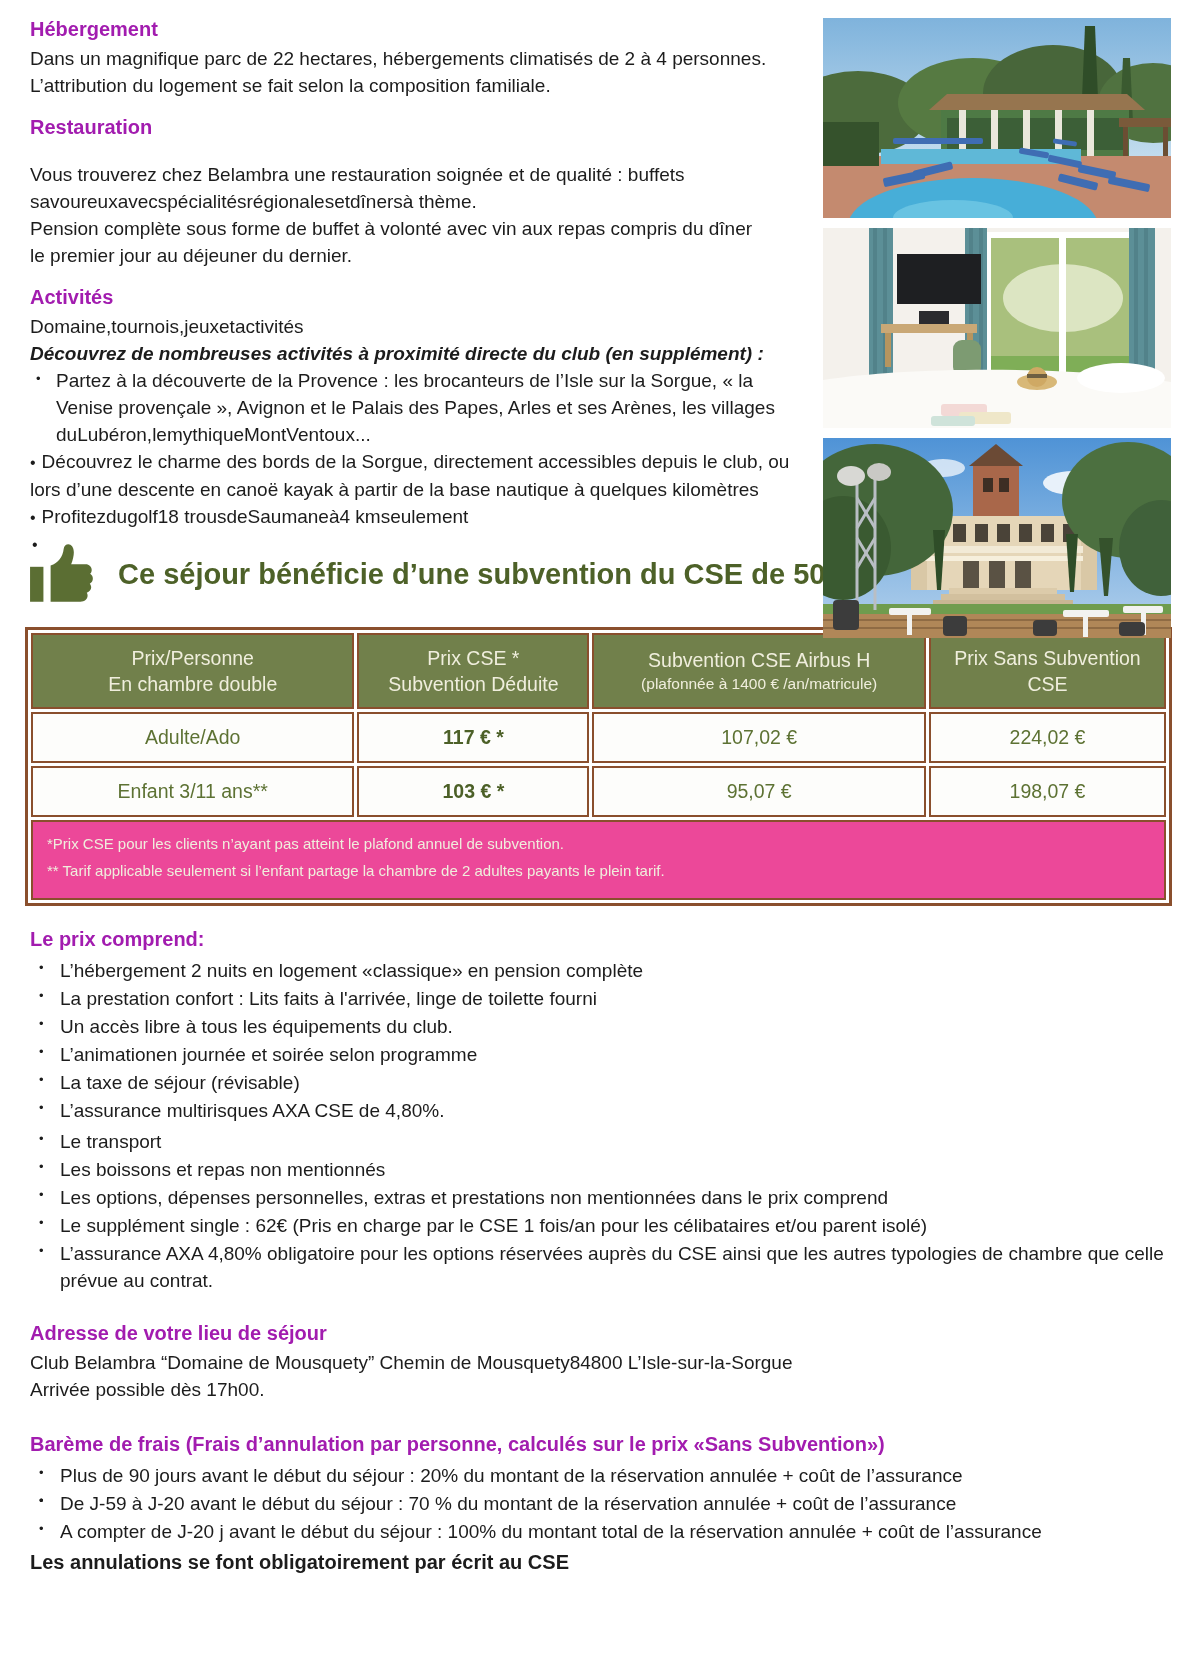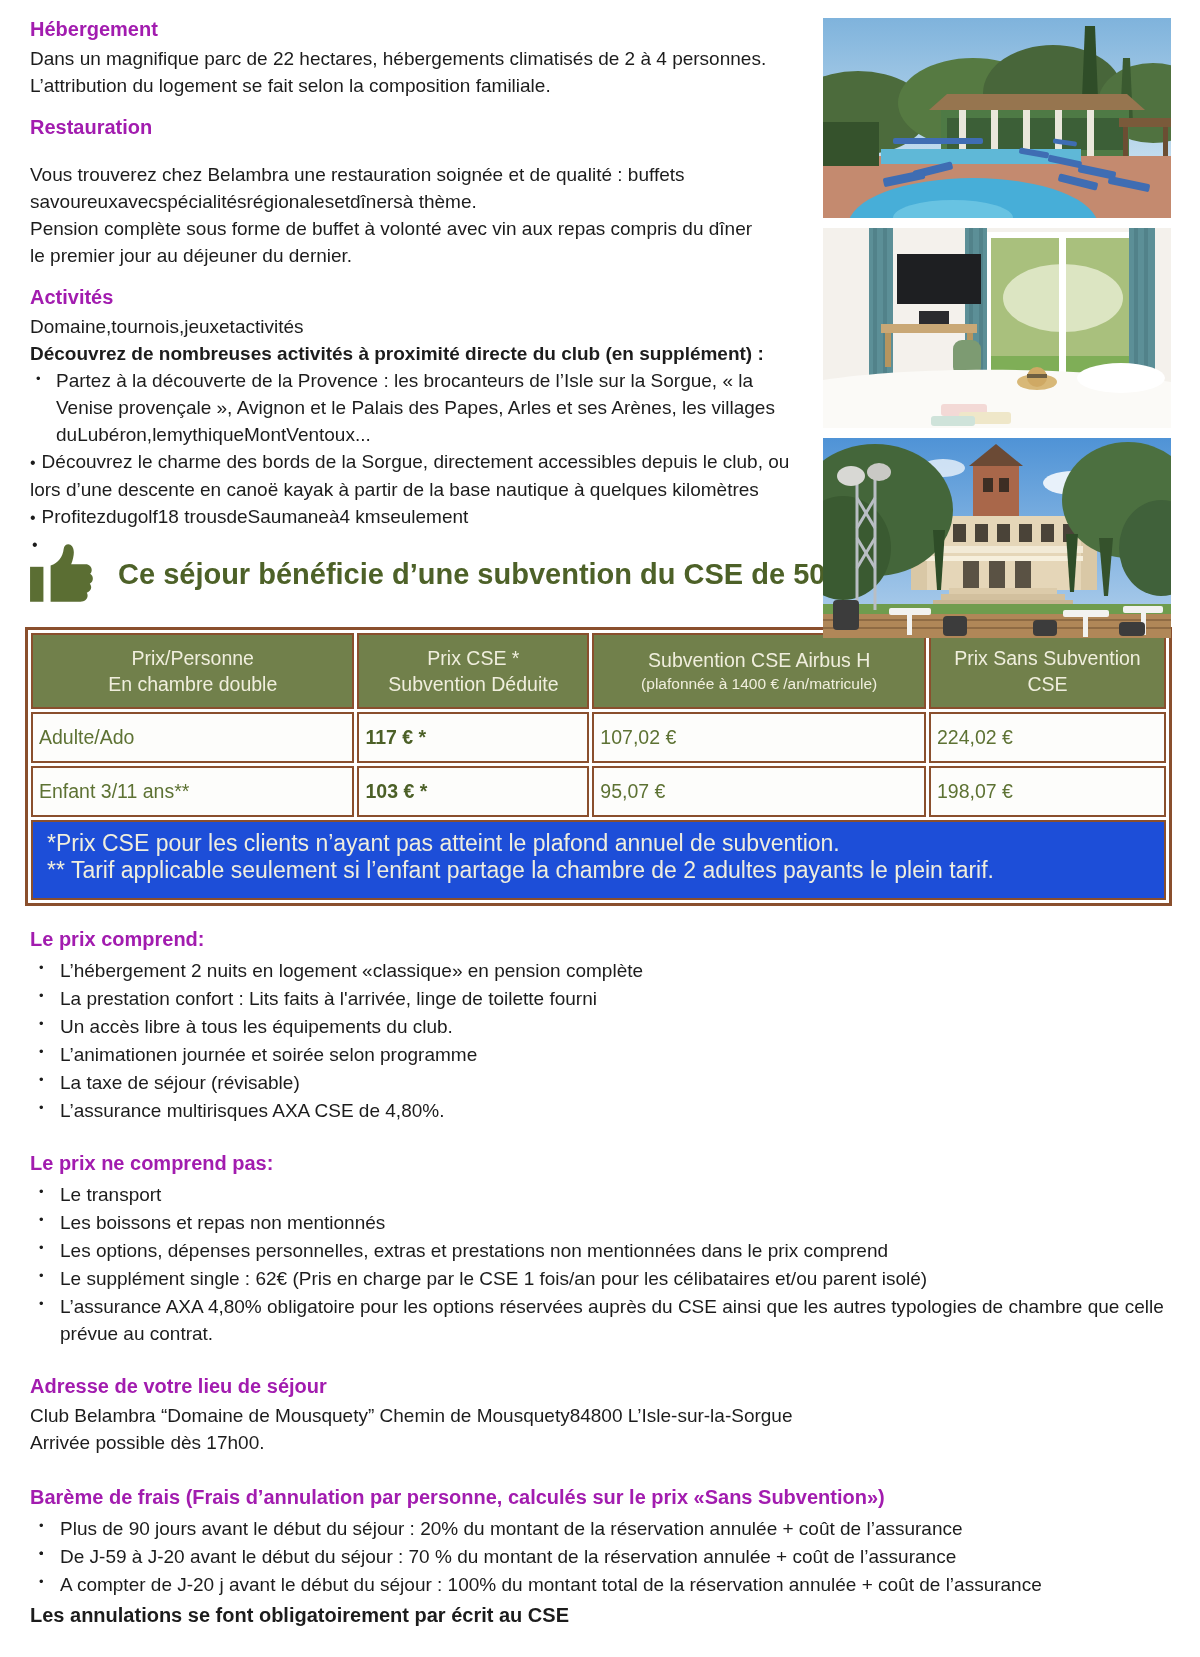--- a/index.html
+++ b/index.html
@@ -9,21 +9,21 @@
   }
   
   .photos{position:absolute;left:823px;top:18px;width:348px;}
   .photo{width:348px;height:200px;margin-bottom:10px;overflow:hidden;background:#dfe7ee;}
   .photo svg{display:block;width:100%;height:100%;}
   
   .text-col{margin:0;padding:16px 0 0 30px;width:778px;}
   .sec-title{font-size:20px;font-weight:bold;color:#a21caf;margin:0 0 2px 0;}
   .mt{margin-top:15px;}
   .para{margin:0;white-space:pre-line;}
-  .bold-line{font-weight:bold;margin:0;}
+  .bold-line{font-weight:bold;margin:0;font-style:italic;}
   .act-bullet{position:relative;padding-left:26px;margin:0;}
   .act-bullet .dot{position:absolute;left:6px;top:-2px;font-size:13px;}
   .act-bullet-flush{position:relative;padding-left:0;margin:0;}
   .act-bullet-flush .dot{font-size:16px;margin-right:6px;}
   
   .banner{display:flex;align-items:center;margin:10px 0 0 28px;height:66px;}
   .banner-title{font-size:29px;line-height:32px;font-weight:bold;color:#4d6128;margin-left:16px;}
   .thumb{width:74px;height:64px;flex:0 0 auto;}
   
   table.price{
@@ -34,26 +34,26 @@
   table.price col.c1{width:318px;}
   table.price col.c2{width:228px;}
   table.price col.c3{width:328px;}
   table.price col.c4{width:233px;}
   table.price th{
     background:#71804b;color:#f0eedd;font-weight:normal;font-size:19.5px;line-height:26px;
     border:2px solid #8a4f2d;padding:10px 6px;text-align:center;vertical-align:middle;
   }
   table.price th .sub{font-size:15.5px;line-height:22px;}
   table.price td{
-    background:#fdfdfb;border:2px solid #8a4f2d;text-align:left;vertical-align:middle;
+    background:#fdfdfb;border:2px solid #8a4f2d;text-align:center;vertical-align:middle;
     color:#5d7233;font-size:19.5px;padding:10px 6px;
   }
   table.price td.strong{font-weight:bold;color:#4c6027;}
   table.price td.foot{
-    background:#1d4ed8;color:#f0eedd;text-align:left;font-size:23px;line-height:27px;
+    background:#ec4899;color:#f0eedd;text-align:left;font-size:15px;line-height:27px;
     padding:8px 14px 14px 14px;
   }
   
   .lower{margin:0;padding:0 20px 0 30px;}
   .list{margin:4px 0 0 0;}
   .li{position:relative;padding-left:30px;margin:0 0 1px 0;}
   .li .dot{position:absolute;left:9px;top:-3px;font-size:13px;}
   .black-bold{font-weight:bold;font-size:20px;margin:0;}
 </style>
 </head>
@@ -305,21 +305,20 @@
     <p class="sec-title" style="margin-top:20px;">Le prix comprend:</p>
     <div class="list">
       <p class="li"><span class="dot">•</span><span>L’hébergement 2 nuits en logement «classique» en pension complète</span></p>
       <p class="li"><span class="dot">•</span><span>La prestation confort : Lits faits à l'arrivée, linge de toilette fourni</span></p>
       <p class="li"><span class="dot">•</span><span>Un accès libre à tous les équipements du club.</span></p>
       <p class="li"><span class="dot">•</span><span>L’animationen journée et soirée selon programme</span></p>
       <p class="li"><span class="dot">•</span><span>La taxe de séjour (révisable)</span></p>
       <p class="li"><span class="dot">•</span><span>L’assurance multirisques AXA CSE de 4,80%.</span></p>
     </div>
 
-    <p class="sec-title" style="margin-top:26px;">Le prix ne comprend pas:</p>
     <div class="list">
       <p class="li"><span class="dot">•</span><span>Le transport</span></p>
       <p class="li"><span class="dot">•</span><span>Les boissons et repas non mentionnés</span></p>
       <p class="li"><span class="dot">•</span><span>Les options, dépenses personnelles, extras et prestations non mentionnées dans le prix comprend</span></p>
       <p class="li"><span class="dot">•</span><span>Le supplément single : 62€ (Pris en charge par le CSE 1 fois/an pour les célibataires et/ou parent isolé)</span></p>
       <p class="li"><span class="dot">•</span><span>L’assurance AXA 4,80% obligatoire pour les options réservées auprès du CSE ainsi que les autres typologies de chambre que celle prévue au contrat.</span></p>
     </div>
 
     <p class="sec-title" style="margin-top:26px;">Adresse de votre lieu de séjour</p>
     <p class="para">Club Belambra “Domaine de Mousquety” Chemin de Mousquety84800 L’Isle-sur-la-Sorgue</p>

